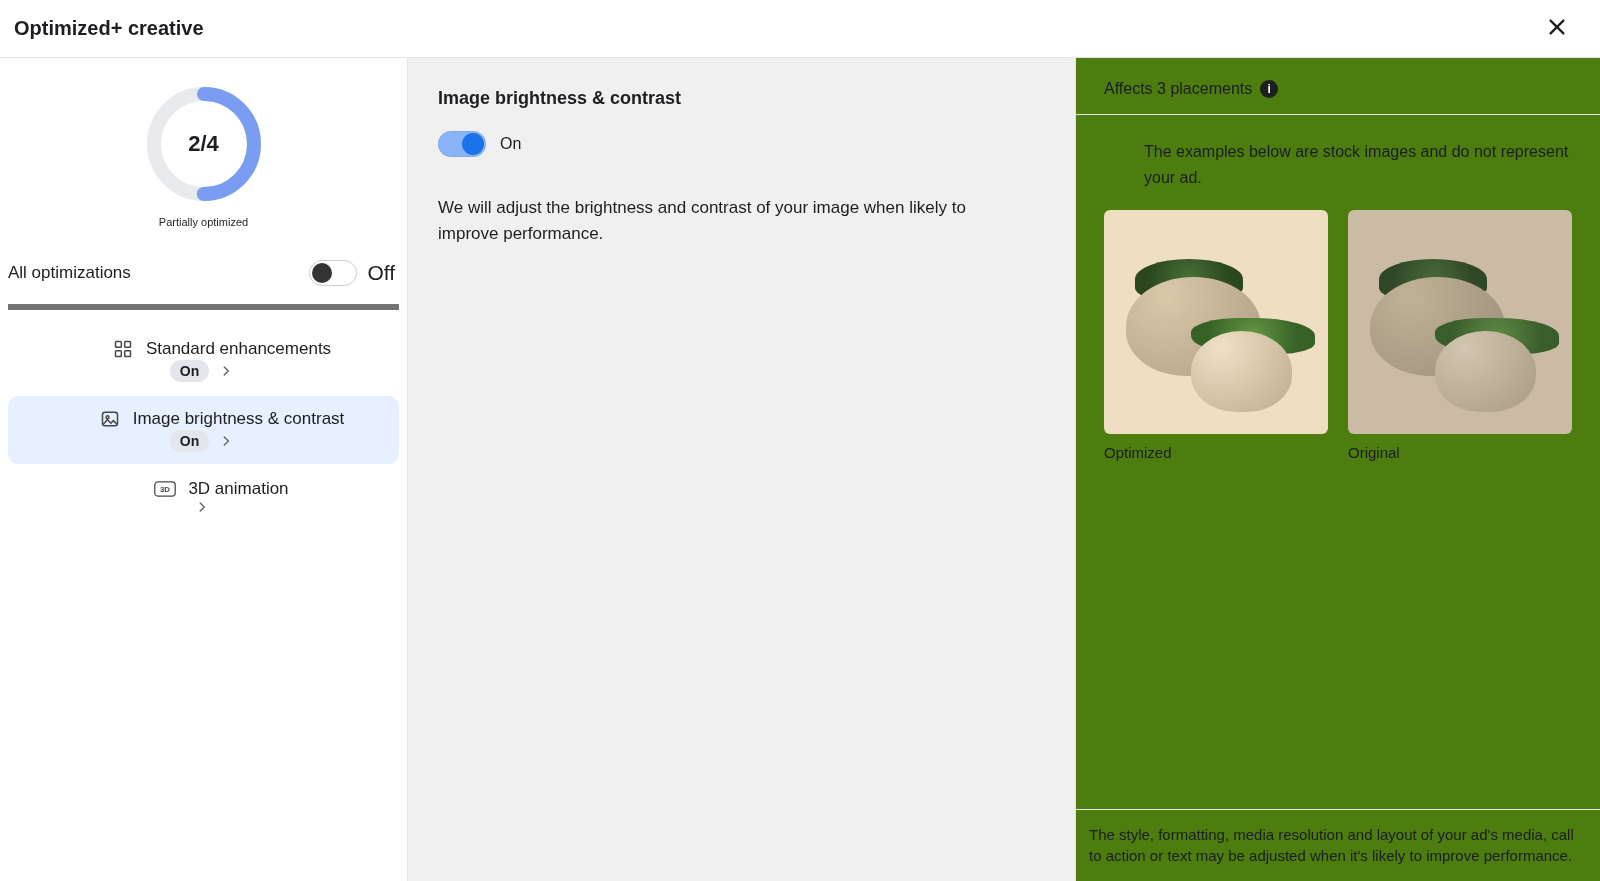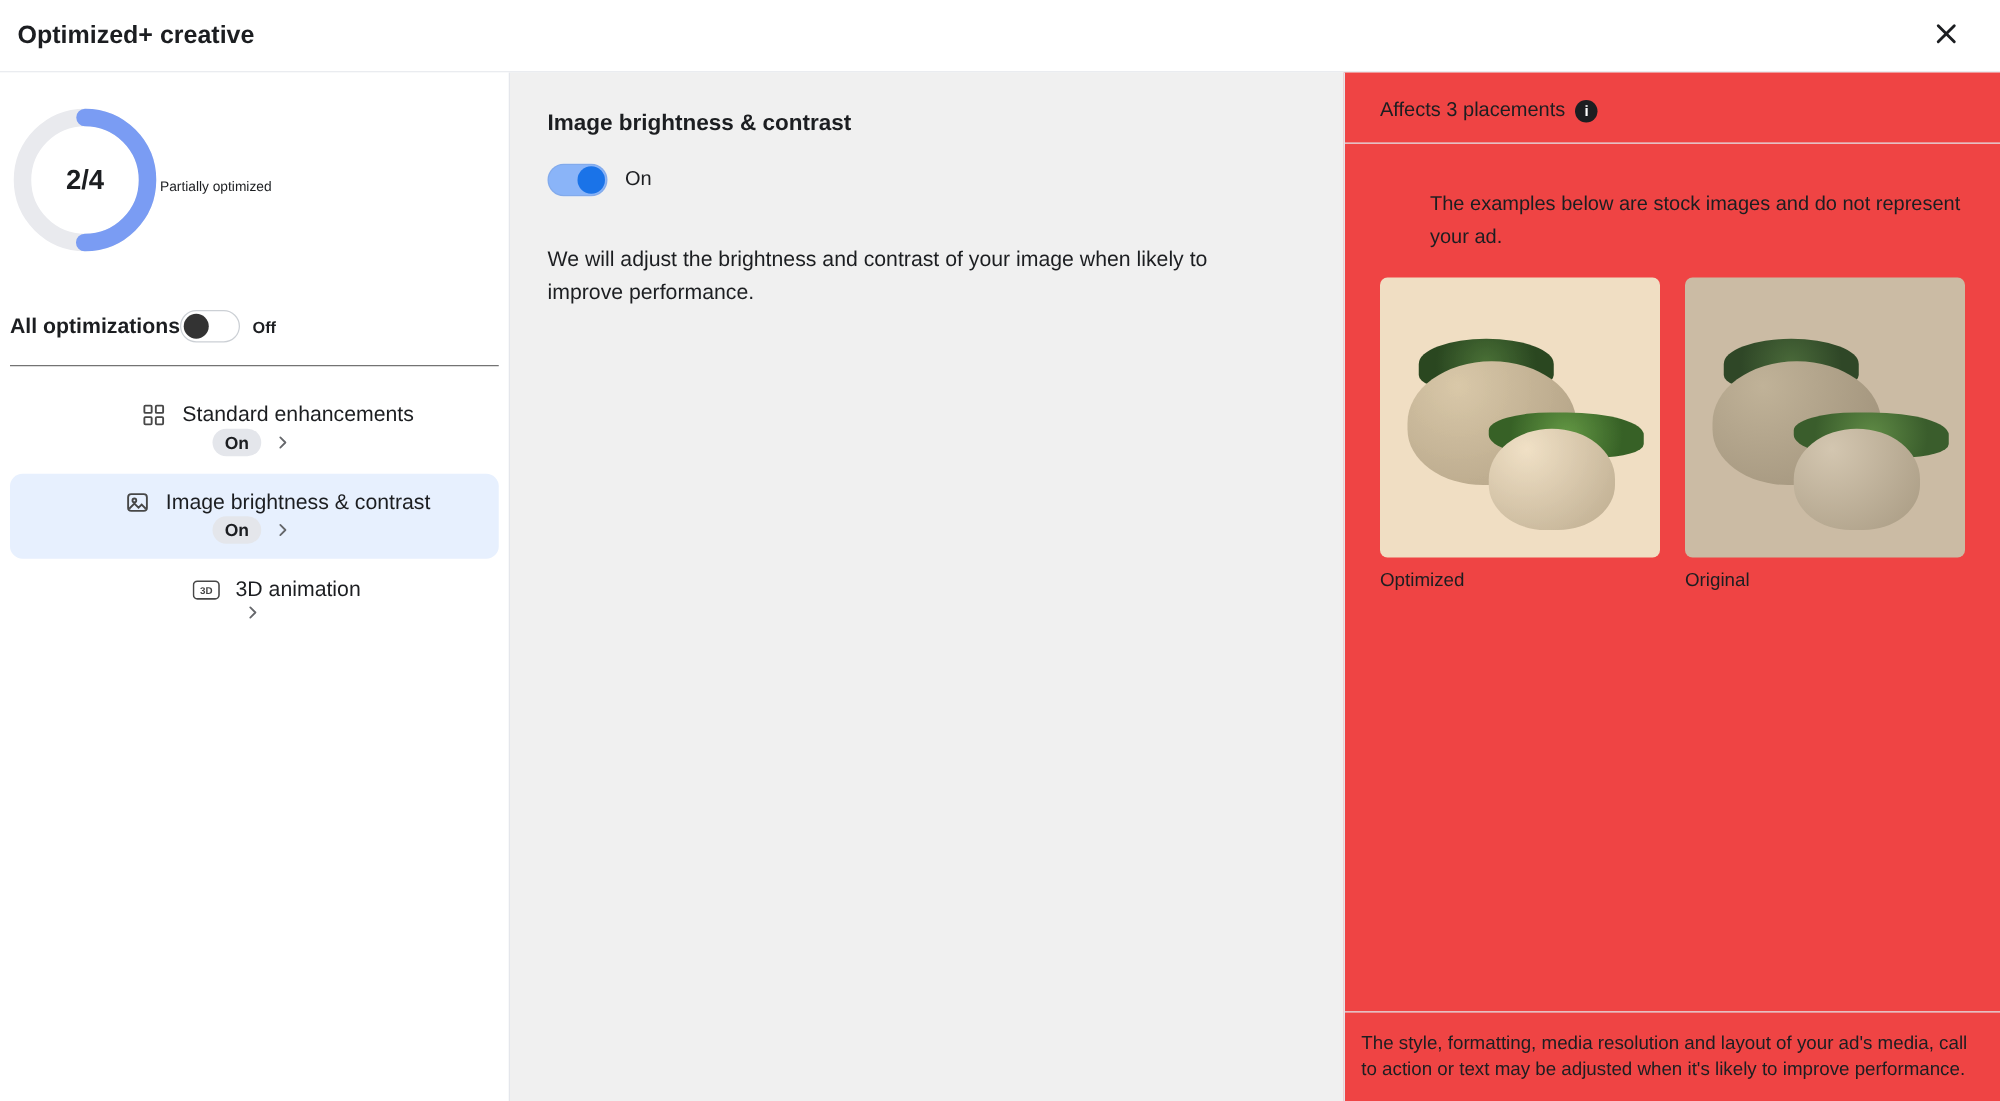--- a/index.html
+++ b/index.html
@@ -46,30 +46,30 @@
       padding: 26px 8px 0 8px;
       border-right: 1px solid #e4e6eb;
     }
     .main {
       flex: 1;
       background: #f0f0f0;
       padding: 30px 30px;
     }
     .right {
       width: 525px;
-      background: #ef4444;
+      background: #4d7c0f;
       display: flex;
       flex-direction: column;
       border-left: 1px solid #e4e6eb;
-      gap: 12px;
     }
 
     
     .progress-wrap {
       display: flex;
+      flex-direction: column;
       align-items: center;
       margin-bottom: 22px;
     }
     .donut {
       width: 120px;
       height: 120px;
       position: relative;
       margin-bottom: 12px;
     }
     .donut svg { transform: rotate(-90deg); }
@@ -83,25 +83,25 @@
       font-weight: 700;
     }
     .progress-label {
       font-size: 11px;
       color: #1c1e21;
     }
 
     
     .all-row {
       display: flex;
+      justify-content: space-between;
       align-items: center;
       padding: 10px 4px 18px 0;
-      border-bottom: 1px solid #737373;
+      border-bottom: 6px solid #737373;
       margin-bottom: 16px;
-      font-weight: bold;
     }
     .all-label { font-size: 17px; }
     .toggle-off-wrap {
       display: flex;
       align-items: center;
       gap: 10px;
     }
 
     
     .pill-toggle {
@@ -261,21 +261,21 @@
       padding: 14px 13px;
       font-size: 15px;
       line-height: 1.45;
       color: #1c1e21;
     }
 
     .info-icon {
       width:18px; height:18px; border-radius:50%; background:#1c1e21; color:#fff;
       display:inline-flex; align-items:center; justify-content:center; font-size:12px; font-weight:700;
     }
-    .off-text { font-size: 13px; }
+    .off-text { font-size: 21px; }
   </style>
 </head>
 <body>
 
 <div class="header">
   <div class="header-title">Optimized+ creative</div>
   <button class="close-btn">
     <span>
       <svg width="22" height="22" viewBox="0 0 24 24" fill="none" stroke="#1c1e21" stroke-width="2.5" stroke-linecap="round">
           <line x1="5" y1="5" x2="19" y2="19"></line>

